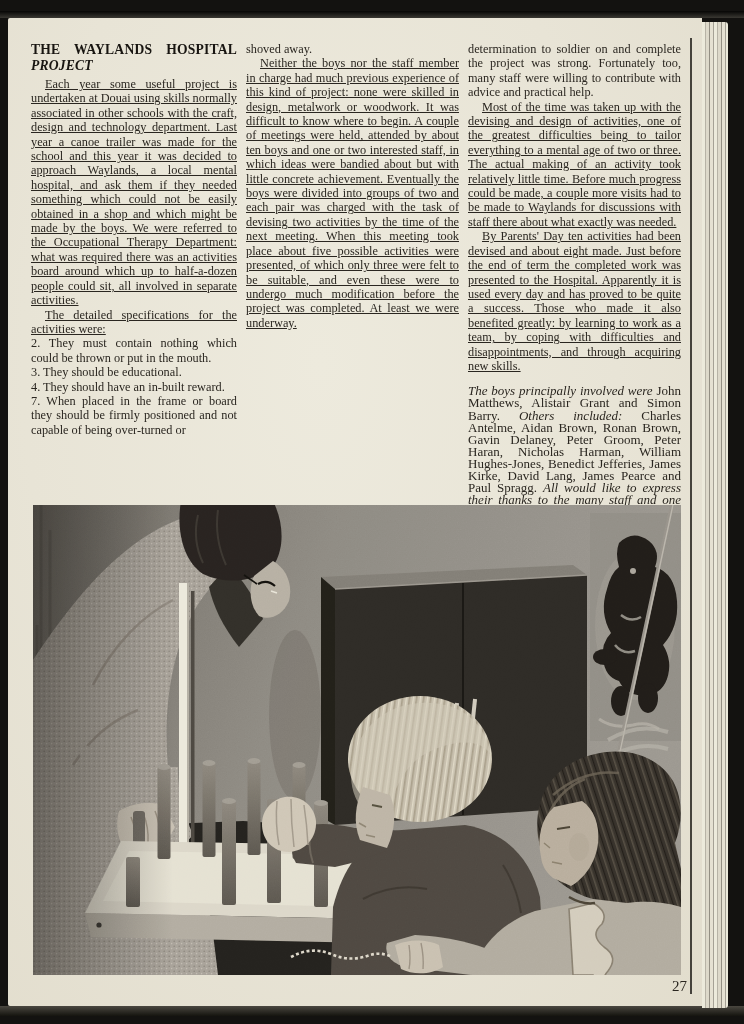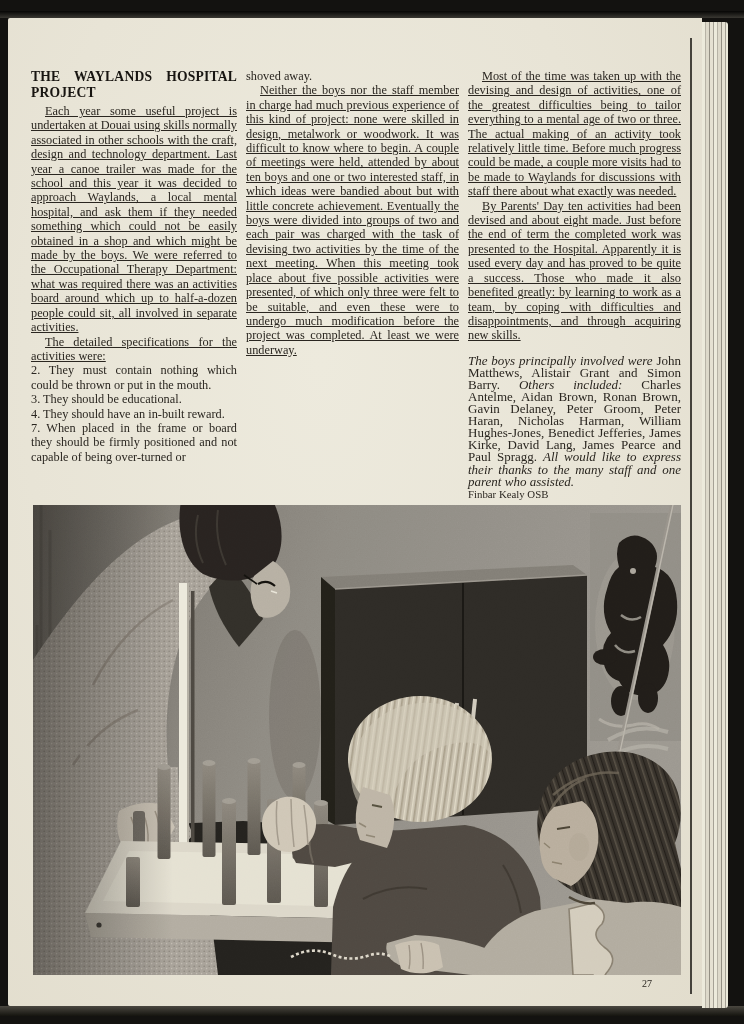--- a/index.html
+++ b/index.html
@@ -22,38 +22,37 @@
     background:repeating-linear-gradient(90deg,
       #eceadb 0 3px,#b7b3a6 3px 4px,#ddd9ca 4px 7px,#938f83 7px 8px,#e5e1d2 8px 11px,#a5a195 11px 12px);
     border-radius:0 3px 3px 0;
   }
   .text-area{
     position:absolute;left:23px;top:24px;width:650px;
     display:flex;gap:9px;
     color:#2a2620;
     font-size:12.3px;line-height:14.4px;
     text-align:justify;
-    margin-top:27px;
   }
   .col{width:213px;flex:none;}
   .col.first{width:206px;}
   .col p{margin:0;}
   .col p.ind{text-indent:14px;text-decoration:underline;}
   h1.article-title{
     margin:0 0 3px 0;font-size:13.6px;line-height:16px;
     font-weight:bold;color:#181511;letter-spacing:.2px;
   }
   h1 .tline{display:block;text-align:justify;text-align-last:justify;}
-  h1 .tline2{text-align-last:left;}
+  h1 .tline2{text-align-last:left;font-style:italic;}
   .credits{margin-top:12px !important;font-size:13px;line-height:12.1px;}
   .credits .it{font-style:italic;}
   .byline{font-weight:normal;font-size:10.8px;line-height:13px;}
   .col-rule{position:absolute;left:682px;top:20px;width:2px;height:956px;background:#45423b;}
-  .page-num{position:absolute;left:604px;top:960px;width:40px;text-align:right;
-    font-size:10px;color:#2a2620;}
+  .page-num{position:absolute;left:664px;top:960px;width:40px;text-align:left;
+    font-size:15px;color:#2a2620;}
   .photo{position:absolute;left:25px;top:487px;width:648px;height:470px;overflow:hidden;background:#777;}
   .photo svg{display:block;}
 </style>
 </head>
 <body>
 
 <div class="cover-top"></div>
 <div class="cover-bottom"></div>
 <div class="fore-edge"></div>
 
@@ -70,20 +69,21 @@
       <p>2. They must contain nothing which could be thrown or put in the mouth.</p>
       <p>3. They should be educational.</p>
       <p>4. They should have an in-built reward.</p>
       <p>7. When placed in the frame or board they should be firmly positioned and not capable of being over-turned or</p>
     </div>
     <div class="col">
       <p>shoved away.</p>
       <p class="ind">Neither the boys nor the staff member in charge had much previous experience of this kind of project: none were skilled in design, metalwork or woodwork. It was difficult to know where to begin. A couple of meetings were held, attended by about ten boys and one or two interested staff, in which ideas were bandied about but with little concrete achievement. Eventually the boys were divided into groups of two and each pair was charged with the task of devising two activities by the time of the next meeting. When this meeting took place about five possible activities were presented, of which only three were felt to be suitable, and even these were to undergo much modification before the project was completed. At least we were underway.</p>
     </div>
     <div class="col">
+      <p>determination to soldier on and complete the project was strong. Fortunately too, many staff were willing to contribute with advice and practical help.</p>
       <p class="ind">Most of the time was taken up with the devising and design of activities, one of the greatest difficulties being to tailor everything to a mental age of two or three. The actual making of an activity took relatively little time. Before much progress could be made, a couple more visits had to be made to Waylands for discussions with staff there about what exactly was needed.</p>
       <p class="ind">By Parents' Day ten activities had been devised and about eight made. Just before the end of term the completed work was presented to the Hospital. Apparently it is used every day and has proved to be quite a success. Those who made it also benefited greatly: by learning to work as a team, by coping with difficulties and disappointments, and through acquiring new skills.</p>
       <p class="credits">
         <span class="it">The boys principally involved were </span><span>John Matthews, Alistair Grant and Simon Barry. </span><span class="it">Others included: </span><span>Charles Antelme, Aidan Brown, Ronan Brown, Gavin Delaney, Peter Groom, Peter Haran, Nicholas Harman, William Hughes-Jones, Benedict Jefferies, James Kirke, David Lang, James Pearce and Paul Spragg. </span><span class="it">All would like to express their thanks to the many staff and one parent who assisted.</span>
       </p>
       <p class="byline">Finbar Kealy OSB</p>
     </div>
   </div>
 
   <div class="col-rule"></div>

